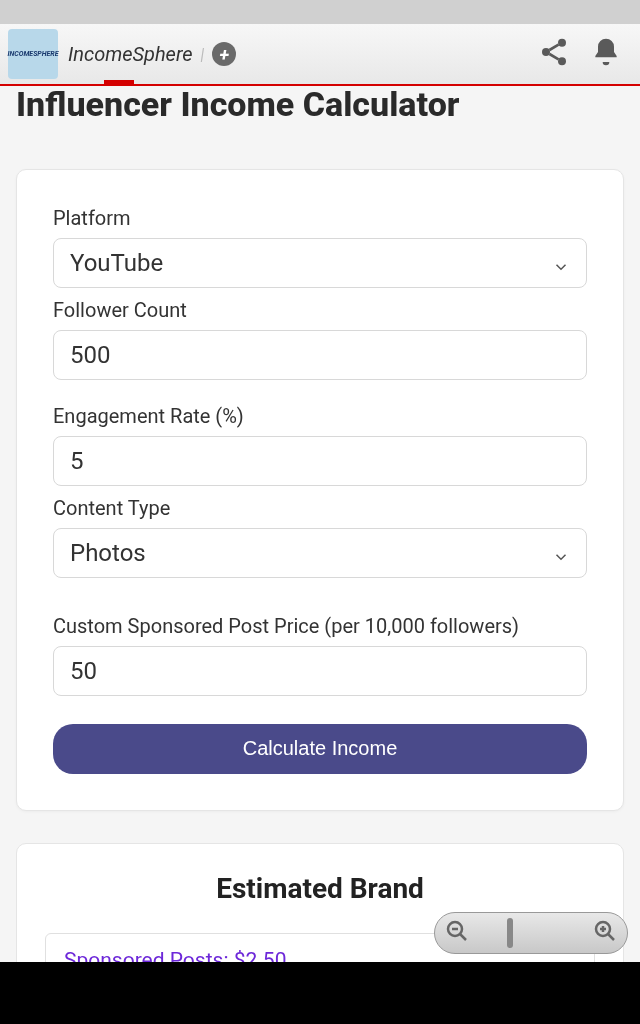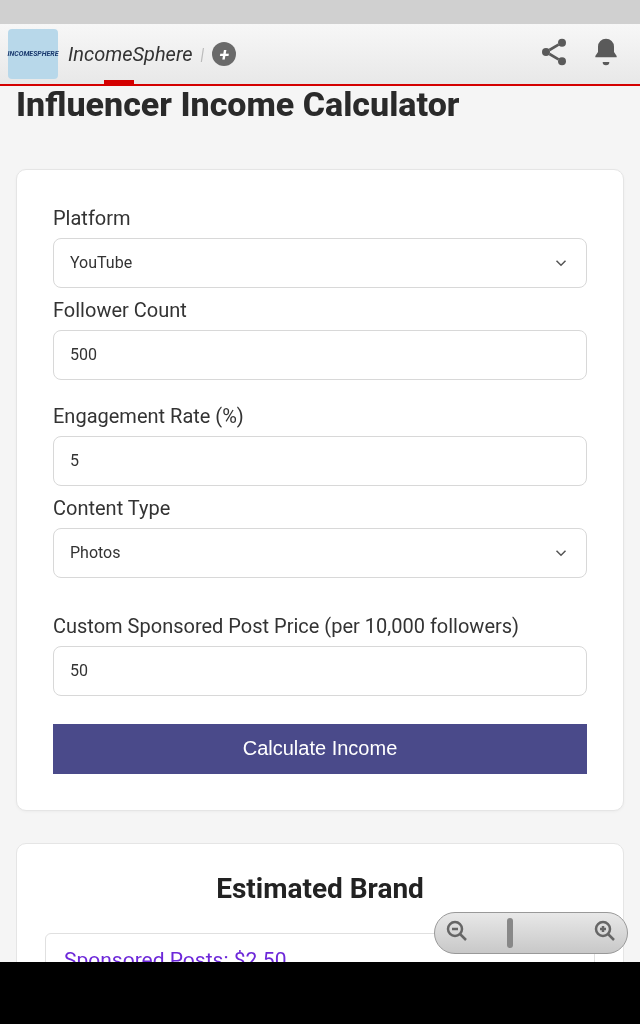--- a/index.html
+++ b/index.html
@@ -108,21 +108,21 @@
       color: #333;
       margin-bottom: 8px;
       display: block;
     }
     .form-select, .form-input {
       width: 100%;
       height: 50px;
       border: 1px solid #d8d8d8;
       border-radius: 8px;
       padding: 0 16px;
-      font-size: 16px;
+      font-size: 24px;
       color: #333;
       background: #fff;
       display: flex;
       align-items: center;
       position: relative;
       margin-bottom: 10px;
     }
     .form-select {
       justify-content: space-between;
       margin-bottom: 10px;
@@ -143,21 +143,21 @@
       stroke: #555;
       stroke-width: 2;
       fill: none;
     }
     .calc-button {
       width: 100%;
       height: 50px;
       background: #4a4a8a;
       color: #fff;
       border: none;
-      border-radius: 0;
+      border-radius: 20px;
       font-size: 20px;
       font-weight: 400;
       cursor: pointer;
       margin-top: 4px;
     }
     .results-card {
       background: #fff;
       border: 1px solid #e5e5e5;
       border-radius: 10px;
       padding: 28px 28px 0 28px;

